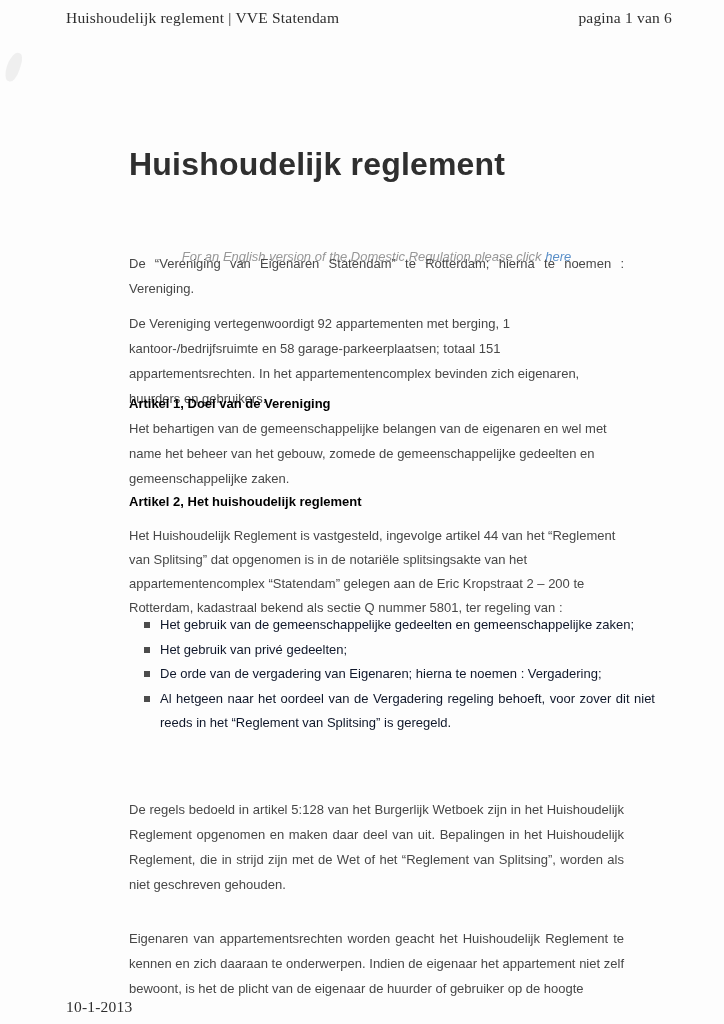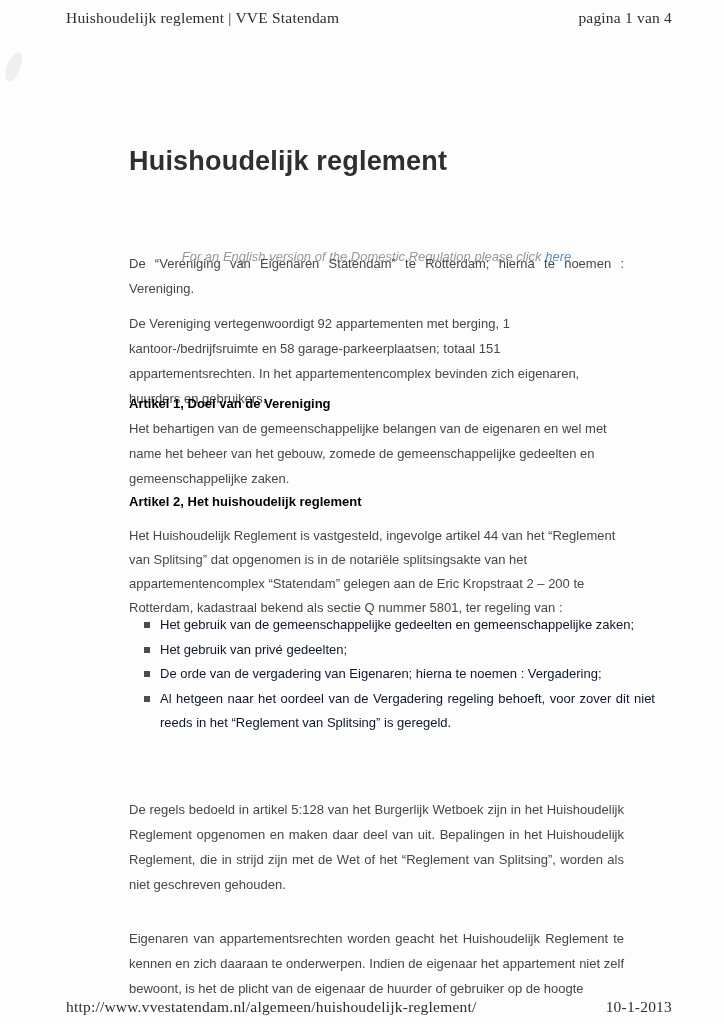--- a/index.html
+++ b/index.html
@@ -22,21 +22,21 @@
 
   
   .smudge {
     position:absolute; left:7px; top:52px; width:13px; height:30px;
     background:#e3e3e3; opacity:.55; border-radius:60% 40% 50% 50%;
     transform:rotate(18deg);
   }
 
   .block { position:absolute; left:129px; width:495px; }
   .title {
-    font-size:27px; font-weight:bold; color:#2f2f2f; margin:0; letter-spacing:.2px;
+    font-size:32px; font-weight:bold; color:#2f2f2f; margin:0; letter-spacing:.2px;
   }
   .note {
     font-size:13px; font-style:italic; color:#979797; text-align:center;
   }
   .note .lnk { font-style:italic; text-decoration:none; cursor:pointer; }
   p.body, h3.art { margin:0; font-size:13px; line-height:25px; }
   h3.art { font-weight:bold; color:#000000; }
   p.body { color:#474747; }
   .just { text-align:justify; }
   ul.sq { list-style:none; margin:0; padding:0 0 0 31px; font-size:13px; line-height:25px; }
@@ -46,21 +46,21 @@
     width:6px; height:6px; background:#4c4c4c;
   }
 </style>
 </head>
 <body>
 
 <div class="page">
 
   <div class="runhead">
     <span>Huishoudelijk reglement | VVE Statendam</span>
-    <span>pagina 1 van 4</span>
+    <span>pagina 1 van 6</span>
   </div>
 
   <div class="smudge"></div>
 
   <h1 class="block title" style="top:146px;">Huishoudelijk reglement</h1>
 
   <div class="block note" style="top:212px;margin-top:37px;">
     <span>For an English version of the Domestic Regulation please click </span><a class="lnk" id="here-link" style="color: rgb(90, 143, 200);">here</a>
   </div>
 
@@ -79,17 +79,16 @@
     <li>Het gebruik van privé gedeelten;</li>
     <li>De orde van de vergadering van Eigenaren; hierna te noemen : Vergadering;</li>
     <li>Al hetgeen naar het oordeel van de Vergadering regeling behoeft, voor zover dit niet reeds in het “Reglement van Splitsing” is geregeld.</li>
   </ul>
 
   <p class="block body just" style="top:797px;">De regels bedoeld in artikel 5:128 van het Burgerlijk Wetboek zijn in het Huishoudelijk Reglement opgenomen en maken daar deel van uit. Bepalingen in het Huishoudelijk Reglement, die in strijd zijn met de Wet of het “Reglement van Splitsing”, worden als niet geschreven gehouden.</p>
 
   <p class="block body just" style="top:889px;margin-top:37px;">Eigenaren van appartementsrechten worden geacht het Huishoudelijk Reglement te kennen en zich daaraan te onderwerpen. Indien de eigenaar het appartement niet zelf bewoont, is het de plicht van de eigenaar de huurder of gebruiker op de hoogte</p>
 
   <div class="runfoot">
-    <span>http://www.vvestatendam.nl/algemeen/huishoudelijk-reglement/</span>
     <span>10-1-2013</span>
   </div>
 
 </div>
 
 </body></html>

